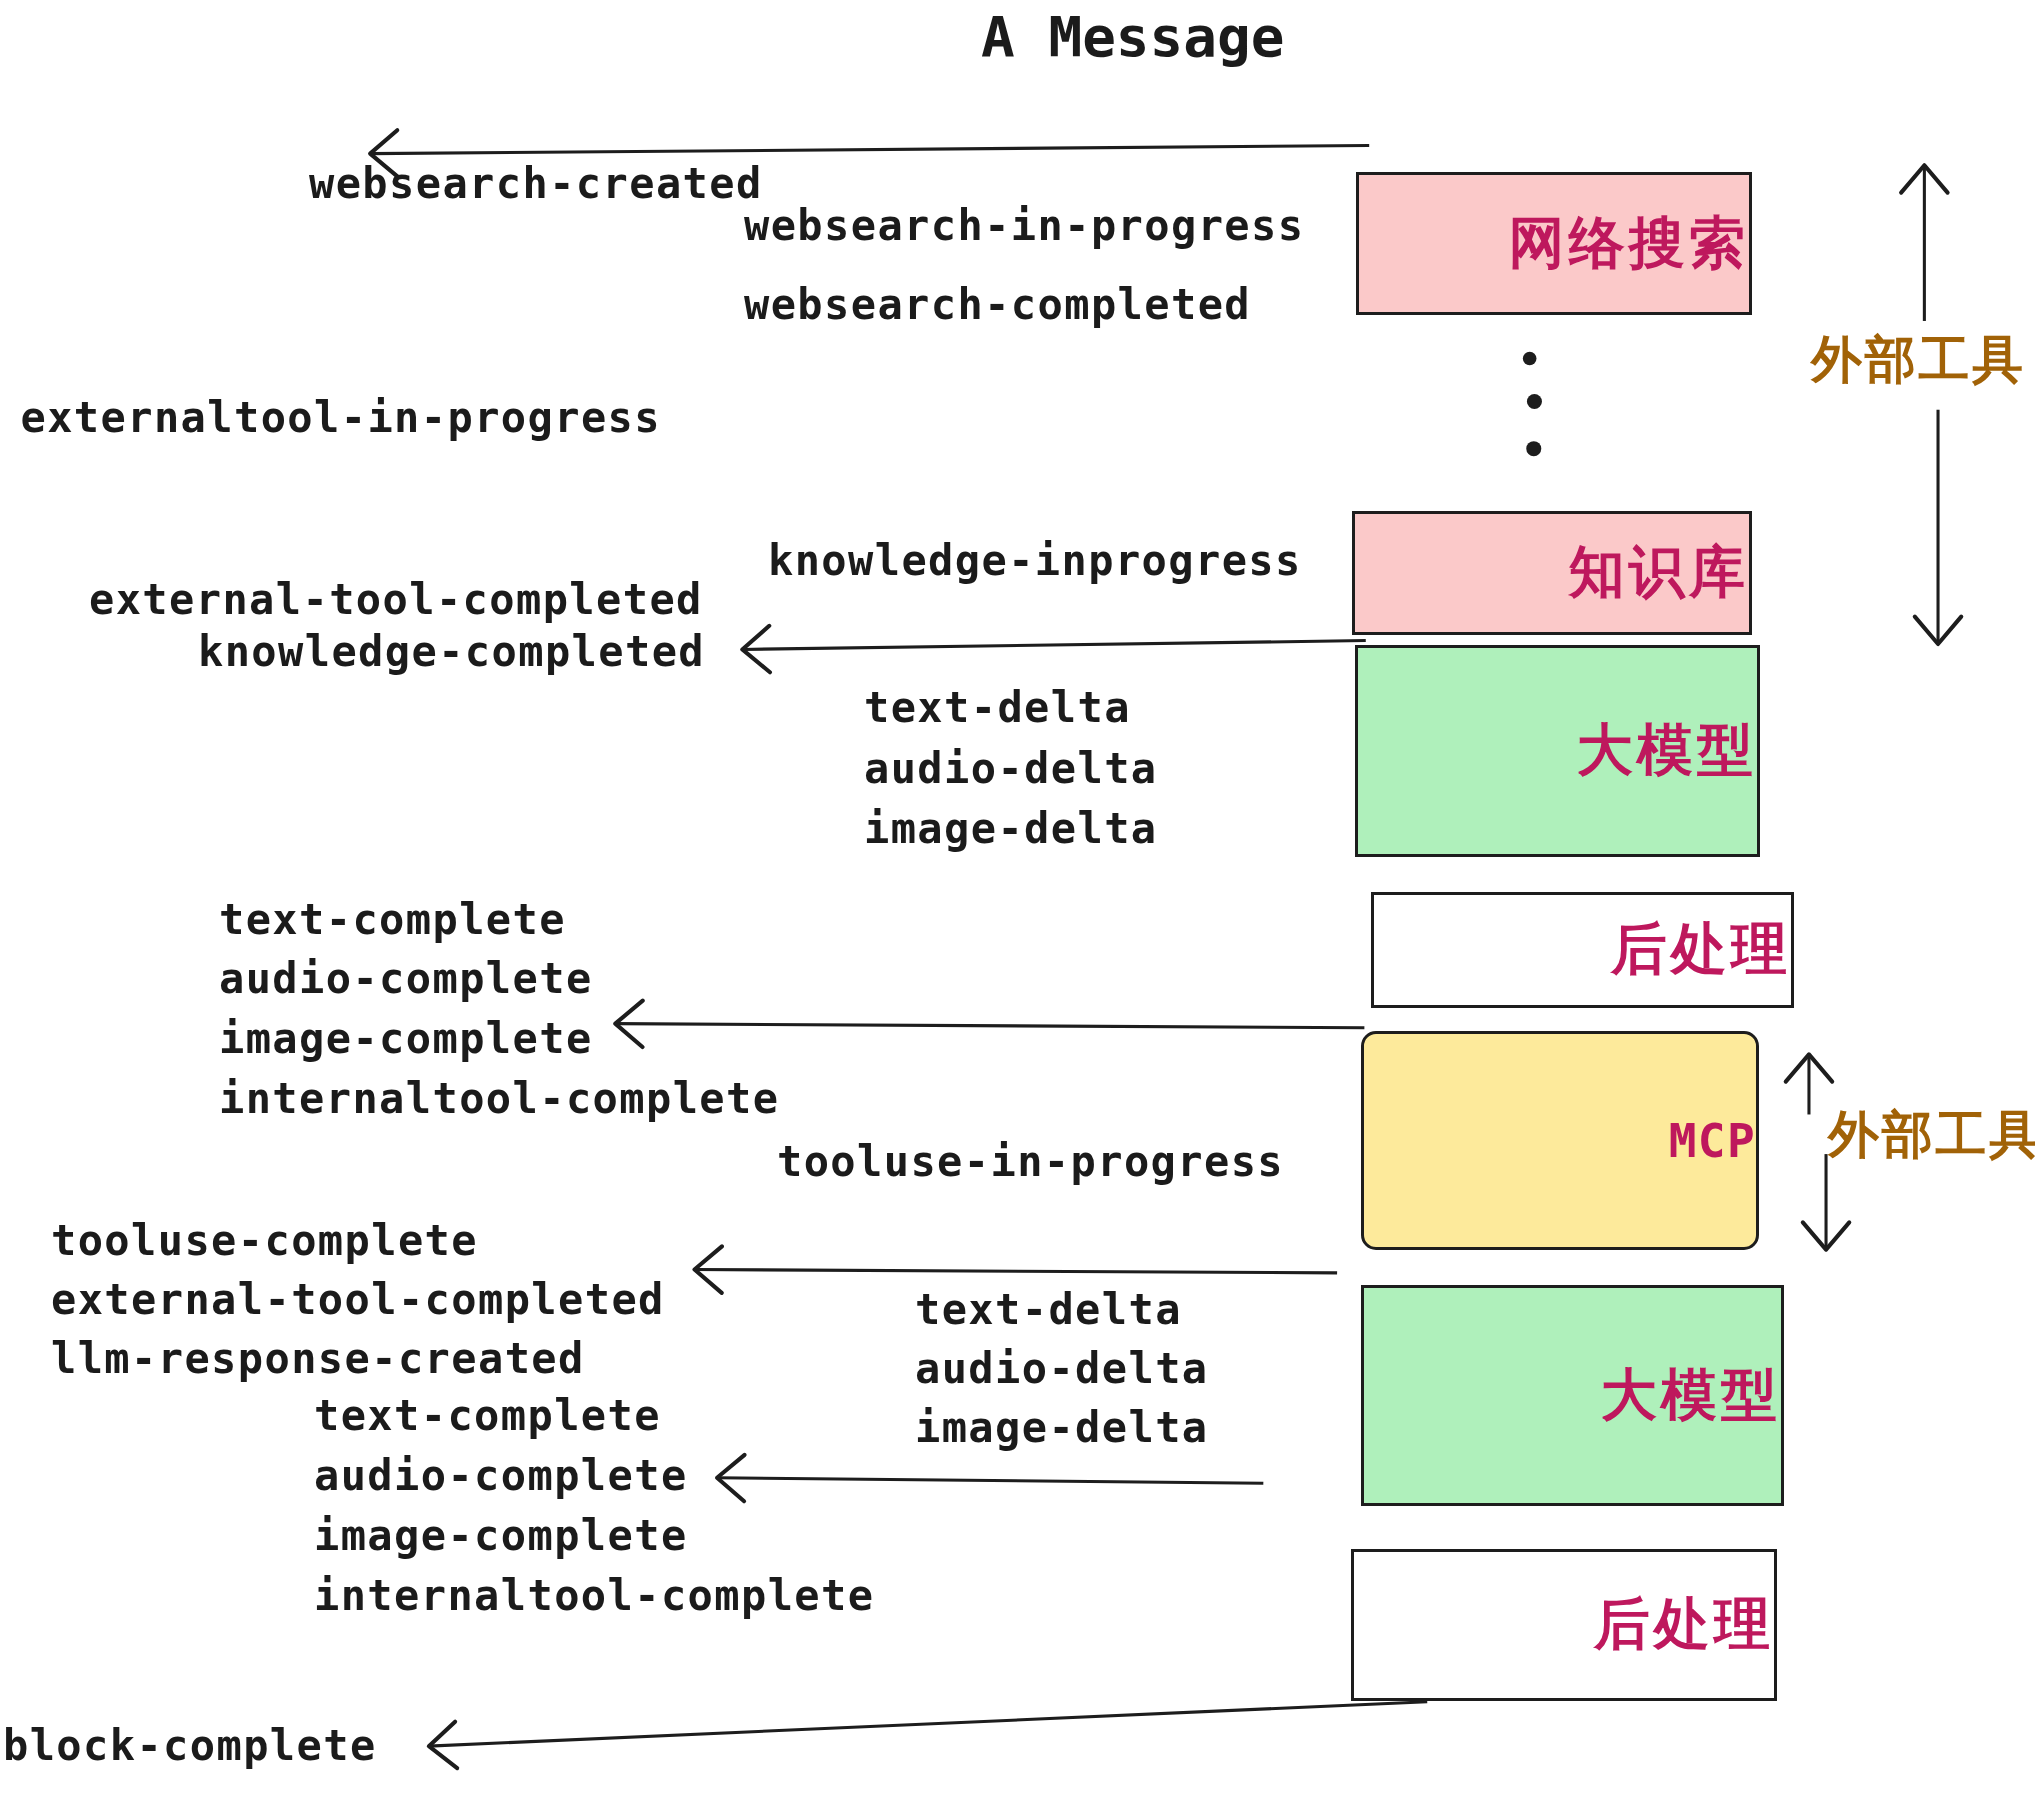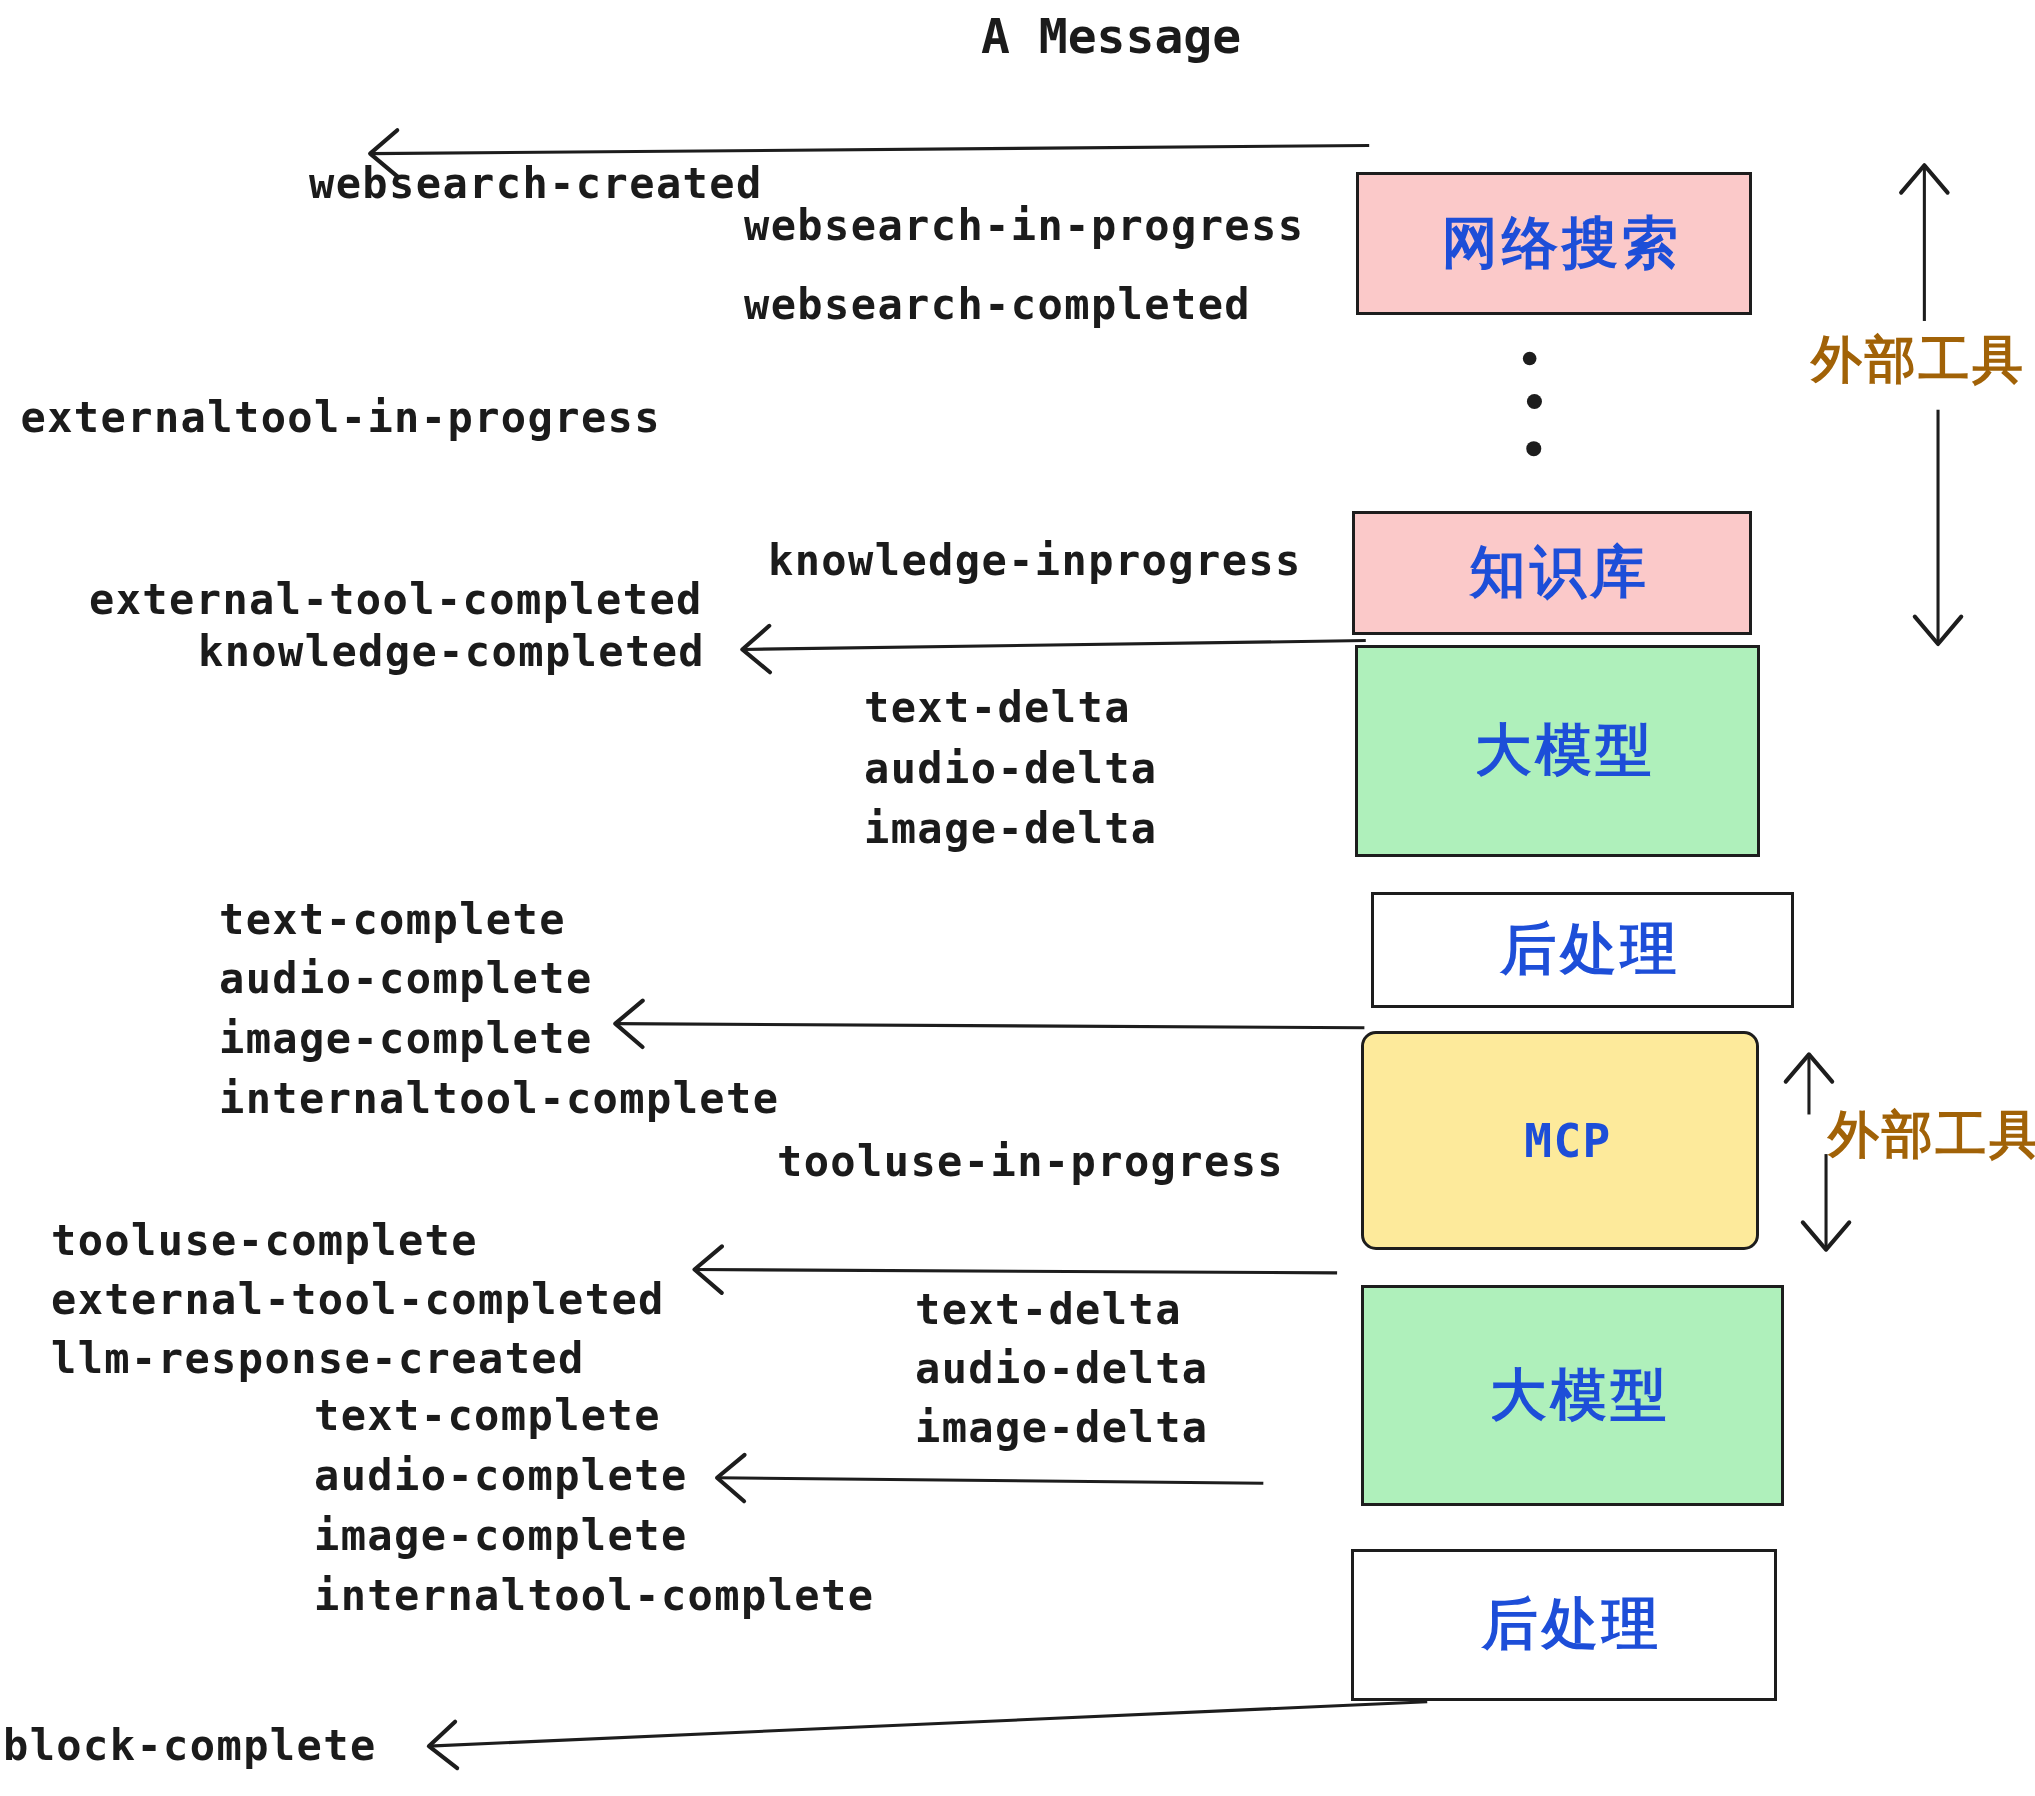--- a/index.html
+++ b/index.html
@@ -8,45 +8,45 @@
     width:2035px;height:1796px;
     background:#ffffff;
     font-family:"DejaVu Sans Mono", monospace;
     color:#1b1b1b;
     overflow:hidden;
   }
   svg.overlay{position:absolute;left:0;top:0;width:2035px;height:1796px;}
   .title{
     position:absolute;
     font-family:"DejaVu Sans Mono", monospace;
-    font-weight:700;font-size:48px;line-height:61px;
+    font-weight:700;font-size:56px;line-height:61px;
     transform:translateY(-50%);
     white-space:nowrap;
     text-align:right;
   }
   .evt{
     position:absolute;
     white-space:nowrap;
     font-family:"DejaVu Sans Mono", monospace;
     font-weight:700;
     font-size:42px;
     letter-spacing:1.4px;
     line-height:61px;
     transform:translateY(-50%);
   }
   .box{
     position:absolute;
-    display:flex;align-items:center;justify-content:center;
+    display:flex;align-items:center;justify-content:flex-end;
     box-sizing:border-box;
     border:3.4px solid #1d1d1d;
     font-family:"Liberation Sans", sans-serif;
     font-weight:600;
     font-size:56px;
     letter-spacing:4.1px;
-    color:#1d4ed8;
+    color:#be185d;
     padding-left:16px;
   }
   .box.mono{
     font-family:"DejaVu Sans Mono", monospace;
     font-size:46px;font-weight:700;letter-spacing:1.4px;border-radius:15px;
   }
   .side-label{
     position:absolute;
     font-family:"Liberation Sans", sans-serif;
     font-weight:600;

